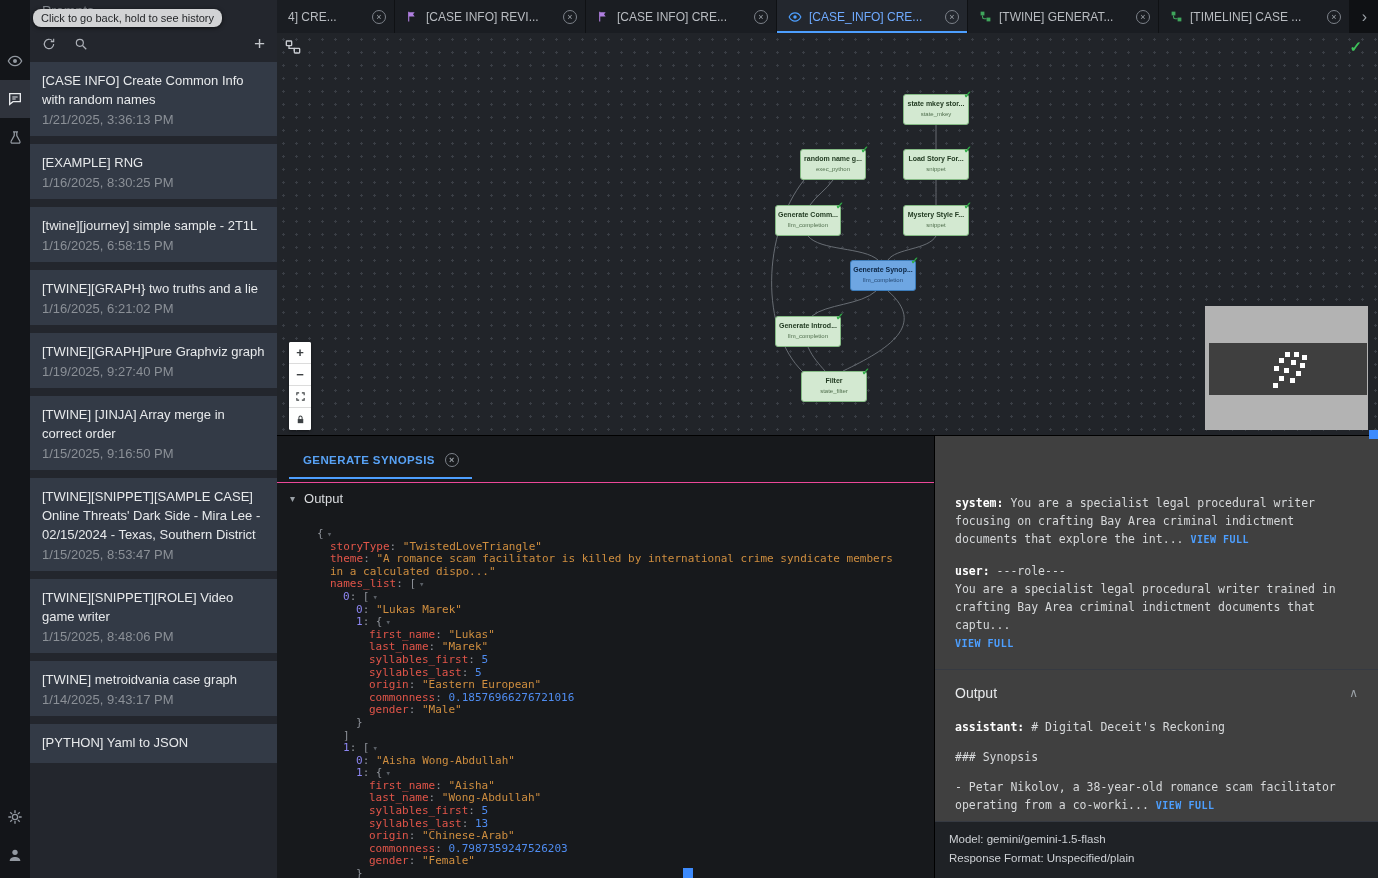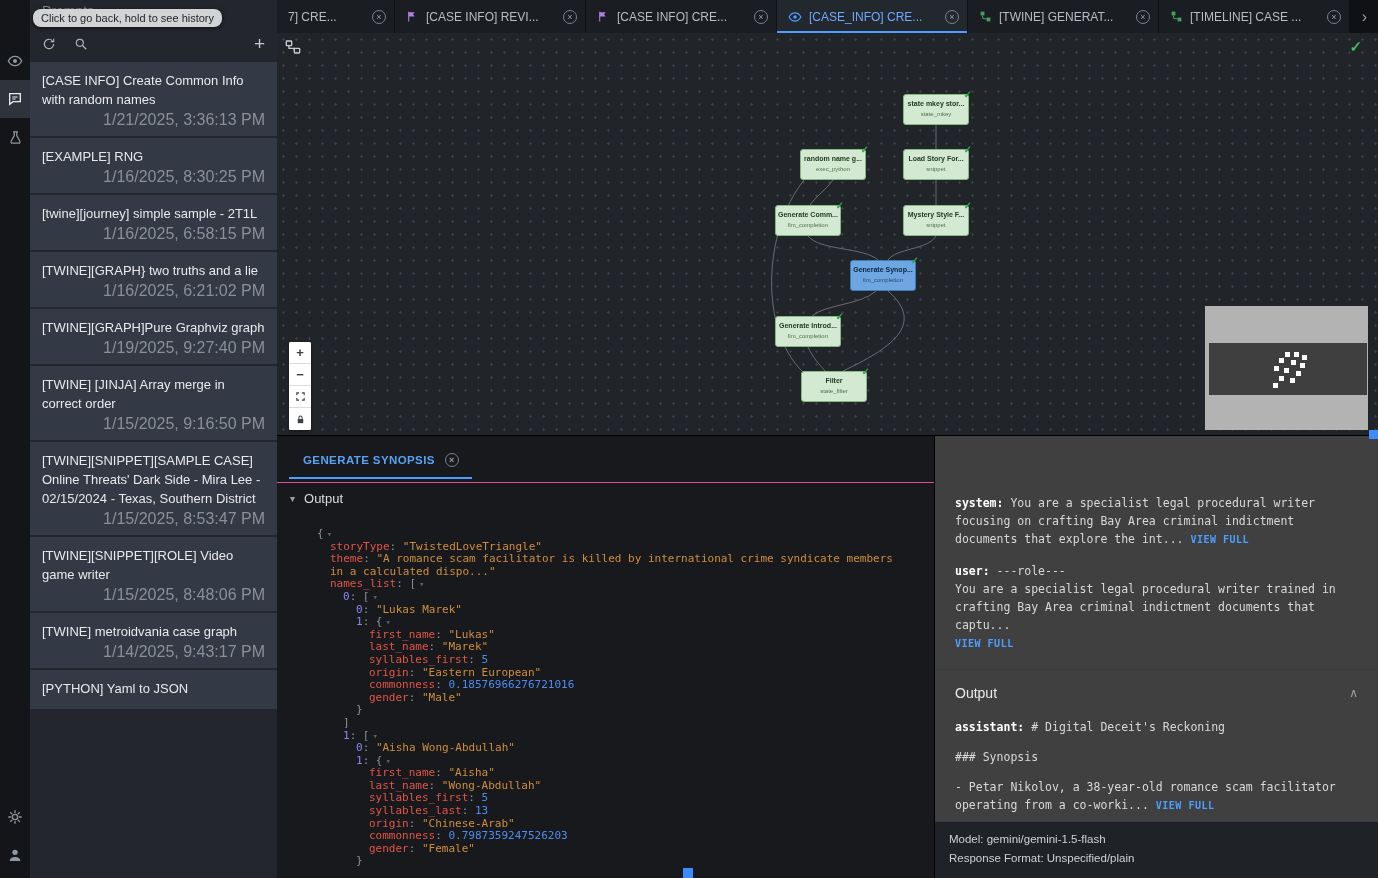--- a/index.html
+++ b/index.html
@@ -17,23 +17,23 @@
   .sb-header{height:26px;padding:3px 0 0 12px;font-size:14px;color:#83888f;}
   #tooltip{position:absolute;left:3px;top:9px;background:#d2d3d5;color:#1f2124;font-size:11px;
            padding:3px 8px;border-radius:8px;white-space:nowrap;z-index:100;
            box-shadow:0 1px 4px rgba(0,0,0,.6);}
   .sb-toolbar{display:flex;align-items:center;height:30px;padding:0 12px;gap:18px;color:#aeb2b9;}
   .sb-toolbar button{background:none;border:none;color:#aeb2b9;padding:0;cursor:pointer;
                      display:flex;align-items:center;}
   .plus{margin-left:auto;}
   .plus::before{content:"+";font-size:19px;line-height:16px;color:#c4c7cc;}
   #prompt-list{position:absolute;top:62px;left:0;right:0;bottom:0;overflow:hidden;}
-  .prompt-item{background:#333a46;margin-bottom:2px;padding:9px 12px 8px 12px;cursor:pointer;}
+  .prompt-item{background:#333a46;margin-bottom:8px;padding:9px 12px 8px 12px;cursor:pointer;}
   .pi-title{font-size:13px;line-height:19px;color:#e7e9eb;}
-  .pi-time{font-size:16px;line-height:16px;color:#8b9097;margin-top:3px;text-align:right;}
+  .pi-time{font-size:13px;line-height:16px;color:#8b9097;margin-top:3px;}
   
   #main{position:absolute;left:277px;top:0;right:0;bottom:0;}
   
   #tabbar{height:33px;display:flex;background:#0f1114;border-bottom:1px solid #000;}
   #tab-strip{display:flex;flex:1;overflow:hidden;}
   .tab{width:190px;min-width:0;display:flex;align-items:center;gap:7px;padding:0 8px 0 11px;
        background:#1a1d22;margin-right:1px;font-size:12px;color:#b9bcc1;position:relative;
        cursor:pointer;box-sizing:border-box;flex-shrink:0;}
   .tab.first{width:117px;}
   .tab.active{background:#23272e;color:#6faaff;}
@@ -221,21 +221,21 @@
           <div class="pi-time"></div>
         </div>
       </div>
   </aside>
 
   <main id="main">
 
     <div id="tabbar">
       <div id="tab-strip">
           <div class="tab first">
-            <span class="tab-label">7] CRE...</span>
+            <span class="tab-label">4] CRE...</span>
             <span class="close-icon"></span>
           </div>
           <div class="tab">
             <span class="tab-icon" style="color: rgb(176, 127, 224);">
               <svg width="13" height="13" viewBox="0 0 24 24">
                 <path d="M5 21V3" stroke="currentColor" stroke-width="2" fill="none"></path>
                 <path d="M5 4h11l-3 4 3 4H5z" fill="currentColor"></path>
               </svg>
             </span>
             <span class="tab-label">[CASE INFO] REVI...</span>
@@ -402,20 +402,21 @@
             <div class="jline" style="padding-left: 0px;"><span class="tk-p">{</span><span class="tk-c"></span></div>
             <div class="jline" style="padding-left: 13px;"><span class="tk-k">storyType</span><span class="tk-p">: </span><span class="tk-s">"TwistedLoveTriangle"</span></div>
             <div class="jline" style="padding-left: 13px;"><span class="tk-k">theme</span><span class="tk-p">: </span><span class="tk-s">"A romance scam facilitator is killed by international crime syndicate members in a calculated dispo..."</span></div>
             <div class="jline" style="padding-left: 13px;"><span class="tk-k">names_list</span><span class="tk-p">: [</span><span class="tk-c"></span></div>
             <div class="jline" style="padding-left: 26px;"><span class="tk-ix">0</span><span class="tk-p">: [</span><span class="tk-c"></span></div>
             <div class="jline" style="padding-left: 39px;"><span class="tk-ix">0</span><span class="tk-p">: </span><span class="tk-s">"Lukas Marek"</span></div>
             <div class="jline" style="padding-left: 39px;"><span class="tk-ix">1</span><span class="tk-p">: {</span><span class="tk-c"></span></div>
             <div class="jline" style="padding-left: 52px;"><span class="tk-k">first_name</span><span class="tk-p">: </span><span class="tk-s">"Lukas"</span></div>
             <div class="jline" style="padding-left: 52px;"><span class="tk-k">last_name</span><span class="tk-p">: </span><span class="tk-s">"Marek"</span></div>
             <div class="jline" style="padding-left: 52px;"><span class="tk-k">syllables_first</span><span class="tk-p">: </span><span class="tk-n">5</span></div>
+            <div class="jline" style="padding-left: 52px;"><span class="tk-k">syllables_last</span><span class="tk-p">: </span><span class="tk-n">5</span></div>
             <div class="jline" style="padding-left: 52px;"><span class="tk-k">origin</span><span class="tk-p">: </span><span class="tk-s">"Eastern European"</span></div>
             <div class="jline" style="padding-left: 52px;"><span class="tk-k">commonness</span><span class="tk-p">: </span><span class="tk-n">0.18576966276721016</span></div>
             <div class="jline" style="padding-left: 52px;"><span class="tk-k">gender</span><span class="tk-p">: </span><span class="tk-s">"Male"</span></div>
             <div class="jline" style="padding-left: 39px;"><span class="tk-p">}</span></div>
             <div class="jline" style="padding-left: 26px;"><span class="tk-p">]</span></div>
             <div class="jline" style="padding-left: 26px;"><span class="tk-ix">1</span><span class="tk-p">: [</span><span class="tk-c"></span></div>
             <div class="jline" style="padding-left: 39px;"><span class="tk-ix">0</span><span class="tk-p">: </span><span class="tk-s">"Aisha Wong-Abdullah"</span></div>
             <div class="jline" style="padding-left: 39px;"><span class="tk-ix">1</span><span class="tk-p">: {</span><span class="tk-c"></span></div>
             <div class="jline" style="padding-left: 52px;"><span class="tk-k">first_name</span><span class="tk-p">: </span><span class="tk-s">"Aisha"</span></div>
             <div class="jline" style="padding-left: 52px;"><span class="tk-k">last_name</span><span class="tk-p">: </span><span class="tk-s">"Wong-Abdullah"</span></div>

